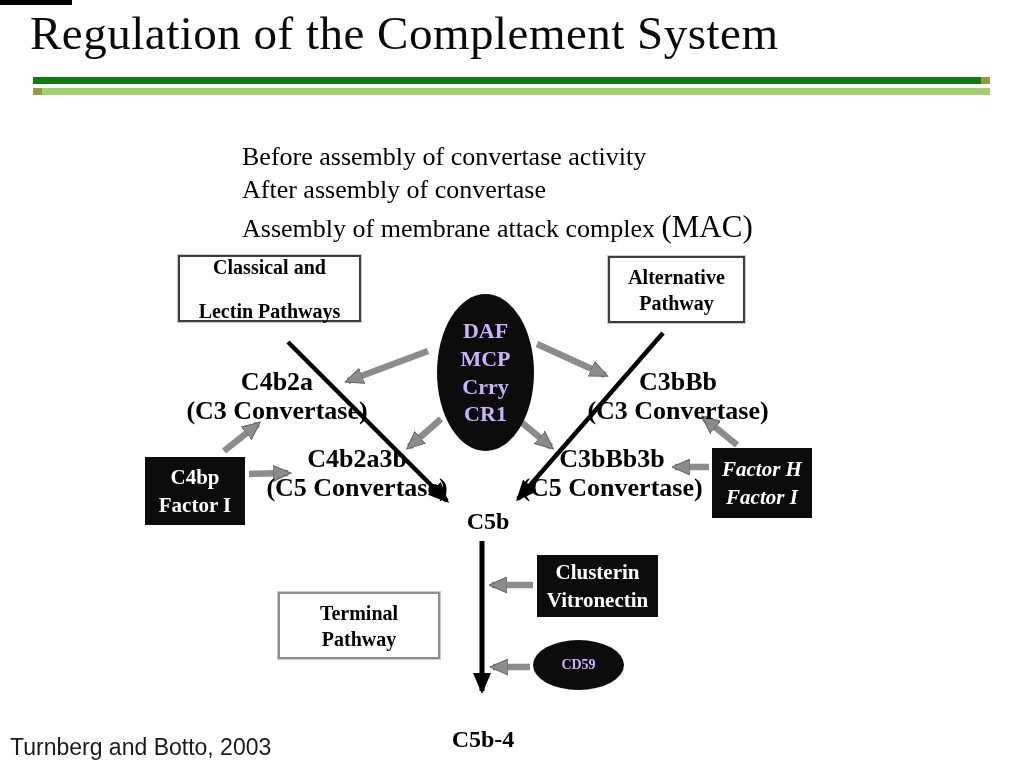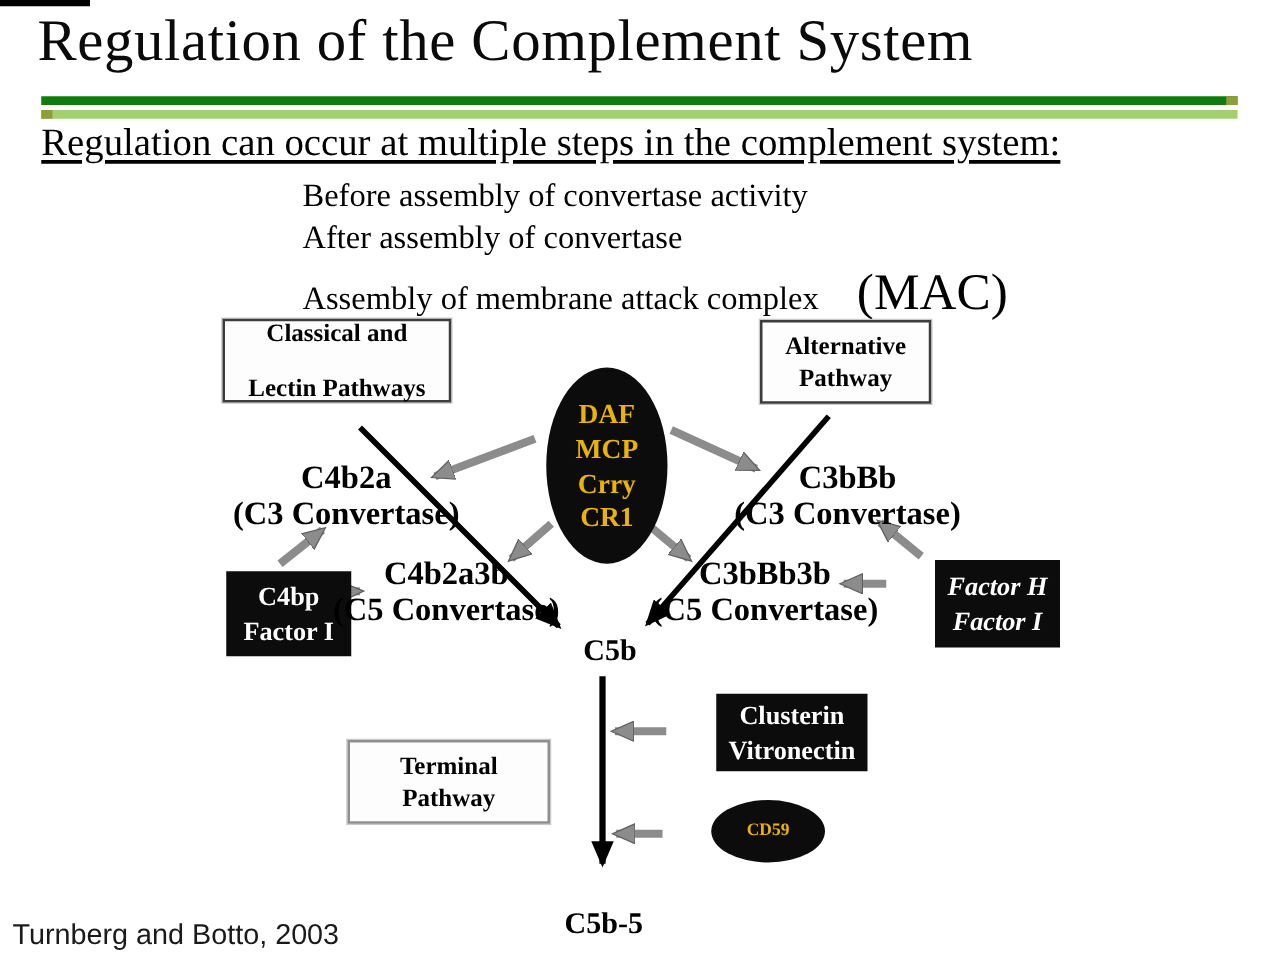--- a/index.html
+++ b/index.html
@@ -19,32 +19,32 @@
   .cap.right{top:77px;left:981px;}
   .cap.left{top:88px;left:33px;}
   .heading{
     position:absolute;left:33px;top:96px;font-size:31px;white-space:nowrap;
     text-decoration:underline;text-underline-offset:4px;
   }
   .sub{position:absolute;left:242px;font-size:26px;white-space:nowrap;}
   .sub.one{top:142px;}
   .sub.two{top:175px;}
   .sub.three{top:209px;}
-  .mac{font-size:41px;margin-left:24px;}
+  .mac{font-size:31px;}
   .citation{
     position:absolute;left:10px;top:734px;font-size:23px;color:#1a1a1a;
     font-family:"Liberation Sans","DejaVu Sans",sans-serif;
   }
   
   .node{position:absolute;display:flex;flex-direction:column;justify-content:center;
     text-align:center;font-weight:bold;line-height:1.3;}
   .wbox{background:#fdfdfd;border:2px solid #3d3d3d;box-shadow:0 0 0 1px #c9c9c9;font-size:20px;}
   .wbox.terminal{border-color:#8f8f8f;}
-  .bbox{background:#0c0c0c;color:#fff;font-size:21px;line-height:1.35;margin-left:36px;}
-  .ellipse{background:#0c0c0c;color:#eab308;border-radius:50%;}
+  .bbox{background:#0c0c0c;color:#fff;font-size:21px;line-height:1.35;}
+  .ellipse{background:#0c0c0c;color:#c4b5fd;border-radius:50%;}
   .central{font-size:22px;line-height:1.27;}
   .cd59{font-size:14px;}
   .lbl{position:absolute;transform:translateX(-50%);text-align:center;font-weight:bold;
     font-size:26px;line-height:1.12;white-space:nowrap;}
   .product{position:absolute;transform:translateX(-50%);font-weight:bold;font-size:24px;white-space:nowrap;}
   .arrows{position:absolute;left:0;top:0;pointer-events:none;}
   .lbl,.product,.node{z-index:2;}
   .lbl{z-index:3;}
 </style>
 </head>
@@ -54,21 +54,20 @@
 
   <div class="corner-mark"></div>
 
   <h1 class="title">Regulation of the Complement System</h1>
 
   <div class="divider dark"></div>
   <div class="divider light"></div>
   <div class="cap right"></div>
   <div class="cap left"></div>
 
-  <div class="heading">Regulation can occur at multiple steps in the complement system:</div>
 
   <div class="sub one">Before assembly of convertase activity</div>
   <div class="sub two">After assembly of convertase</div>
   <div class="sub three"><span>Assembly of membrane attack complex </span><span class="mac">(MAC)</span></div>
 
   <svg class="arrows" width="1024" height="768" viewBox="0 0 1024 768">
     <defs>
       <marker id="mb" markerUnits="userSpaceOnUse" markerWidth="22" markerHeight="18" refX="18" refY="9" orient="auto">
         <path d="M0,0 L21,9 L0,18 z" fill="#000"></path>
       </marker>
@@ -140,16 +139,16 @@
   <div class="lbl" style="left:357px;top:444px;">
     <div>C4b2a3b</div>
     <div>(C5 Convertase)</div>
   </div>
   <div class="lbl" style="left:612px;top:444px;">
     <div>C3bBb3b</div>
     <div>(C5 Convertase)</div>
   </div>
 
   <div class="product" style="left:488px;top:508px;">C5b</div>
-  <div class="product" style="left:483px;top:726px;">C5b-5</div>
+  <div class="product" style="left:483px;top:726px;">C5b-4</div>
 
   <div class="citation">Turnberg and Botto, 2003</div>
 </div>
 
 </body></html>

